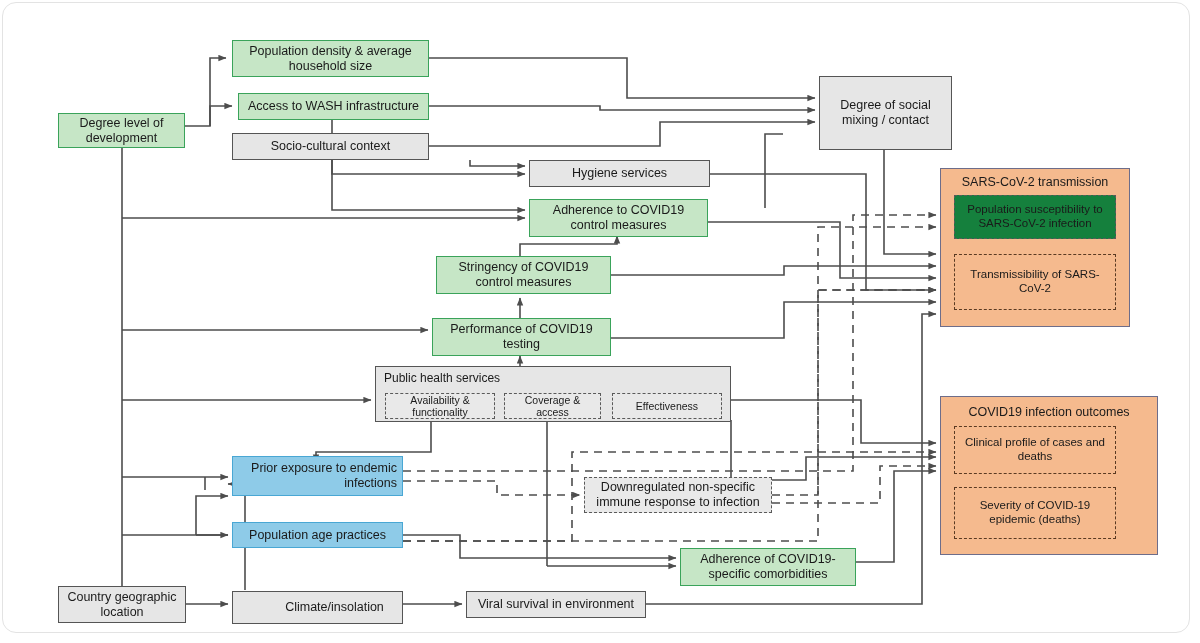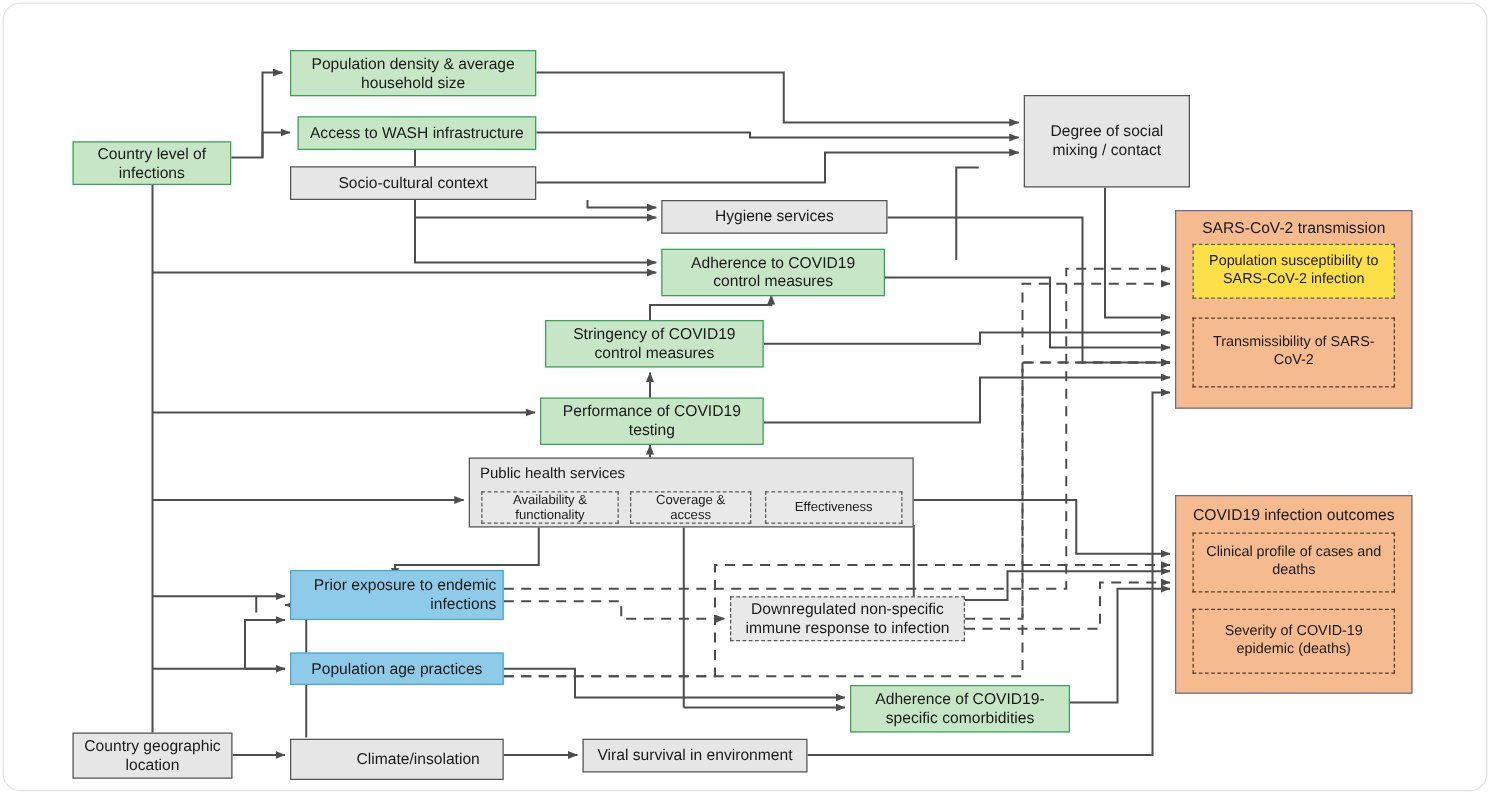--- a/index.html
+++ b/index.html
@@ -39,21 +39,21 @@
     color: #1a1a1a;
     font-size: 12.5px;
     line-height: 1.18;
     padding: 2px 5px;
   }
   .green { background: #c6e6c6; border: 1.3px solid #3aa35a; }
   .grey  { background: #e6e6e6; border: 1.3px solid #555555; }
   .blue  { background: #8ecbe8; border: 1.3px solid #49a7d4; text-align: right; }
   .panel-orange { background: #f5ba8e; border: 1.4px solid #6d6d8a; }
   .inner-dash-orange { background: #f5ba8e; border: 1.4px dashed #5a3a22; }
-  .inner-dash-grey   { background: #fde047; border: 1.4px dashed #5a5a5a; }
+  .inner-dash-grey   { background: #15803d; border: 1.4px dashed #5a5a5a; }
   .dashed-grey-box   { background: #e9e9e9; border: 1.4px dashed #5a5a5a; }
   .panel-title {
     position: absolute;
     color: #1a1a1a;
     font-size: 12.5px;
     text-align: center;
     width: 100%;
     left: 0;
   }
   .sub-title {
@@ -185,21 +185,21 @@
 
       <path d="M818,290 L936,290" marker-end="url(#ah)"></path>
     </g>
 
     <g fill="none" stroke="#8b4513" stroke-width="2.2">
       <path d="M1033,243 L1033,256" marker-end="url(#ahb)"></path>
     </g>
   </svg>
 
   <div class="node green" style="left:58px; top:113px; width:127px; height:35px;">
-    <span>Country level of infections</span>
+    <span>Degree level of development</span>
   </div>
 
   <div class="node green" style="left:232px; top:40px; width:197px; height:37px;">
     <span>Population density &amp; average household size</span>
   </div>
 
   <div class="node green" style="left:238px; top:93px; width:191px; height:27px;">
     <span>Access to WASH infrastructure</span>
   </div>
 
@@ -271,21 +271,21 @@
   <div class="panel-orange" style="position:absolute; left:940px; top:168px; width:188px; height:157px;">
     <div class="panel-title" style="top:6px;">SARS-CoV-2 transmission</div>
     <div class="node inner-dash-grey" style="left:13px; top:26px; width:162px; height:44px; font-size:11.5px;">
       <span>Population susceptibility to SARS-CoV-2 infection</span>
     </div>
     <div class="node inner-dash-orange" style="left:13px; top:85px; width:162px; height:56px; font-size:11.5px;">
       <span>Transmissibility of SARS-CoV-2</span>
     </div>
   </div>
 
-  <div class="panel-orange" style="position:absolute; left:940px; top:396px; width:188px; height:157px;">
+  <div class="panel-orange" style="position:absolute; left:940px; top:396px; width:188px; height:157px;padding-left:28px;">
     <div class="panel-title" style="top:8px;">COVID19 infection outcomes</div>
     <div class="node inner-dash-orange" style="left:13px; top:29px; width:162px; height:48px; font-size:11.5px;">
       <span>Clinical profile of cases and deaths</span>
     </div>
     <div class="node inner-dash-orange" style="left:13px; top:90px; width:162px; height:52px; font-size:11.5px;">
       <span>Severity of COVID-19 epidemic (deaths)</span>
     </div>
   </div>
 
 </div>

